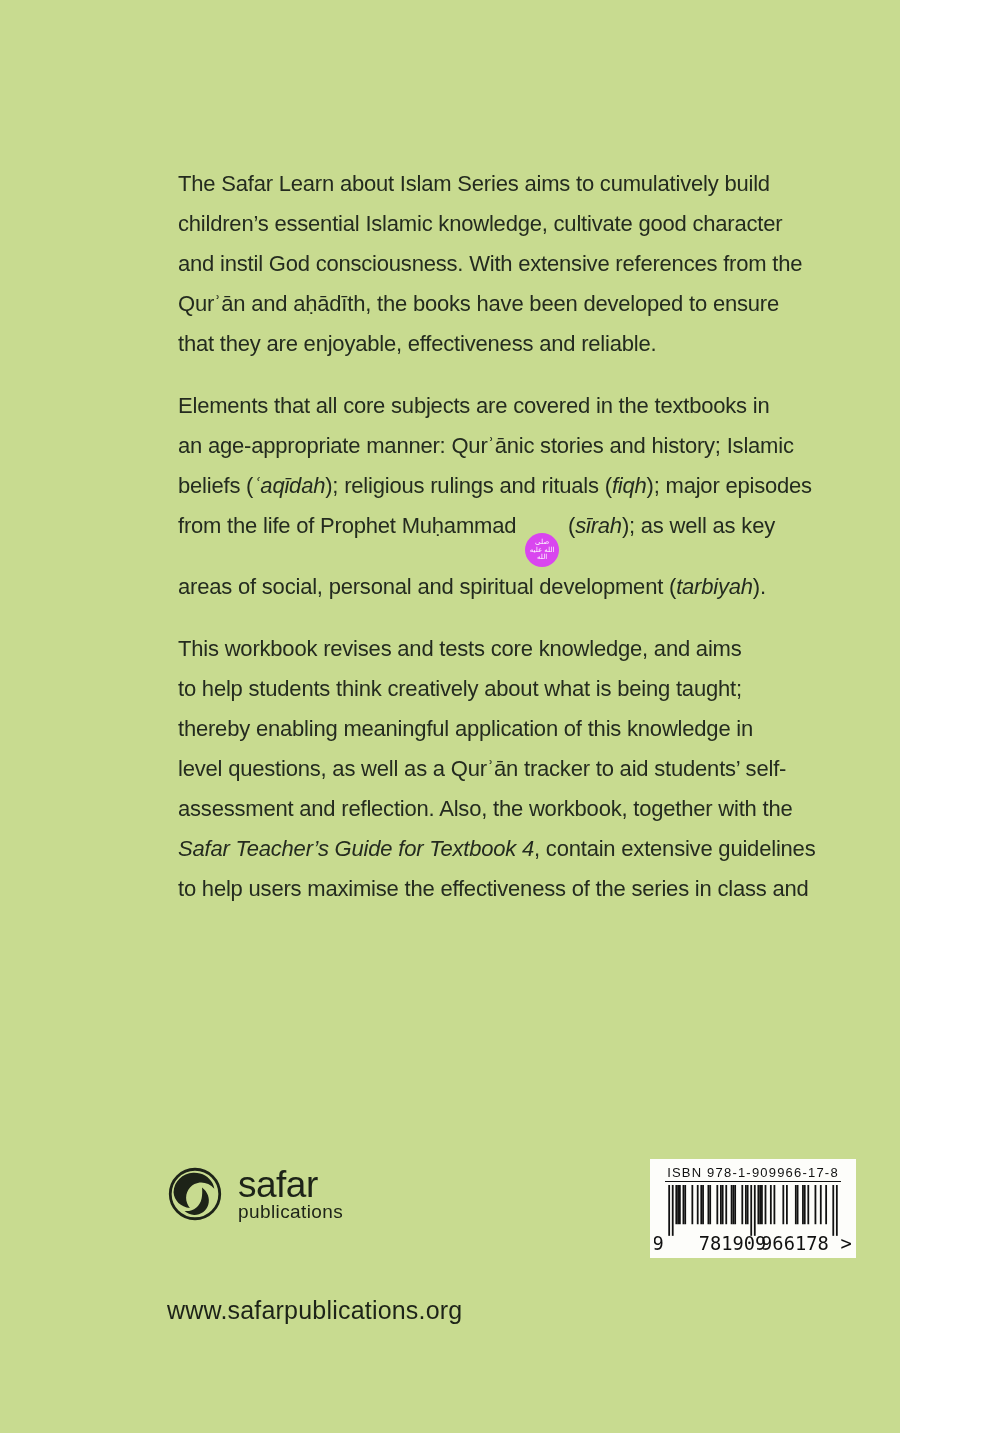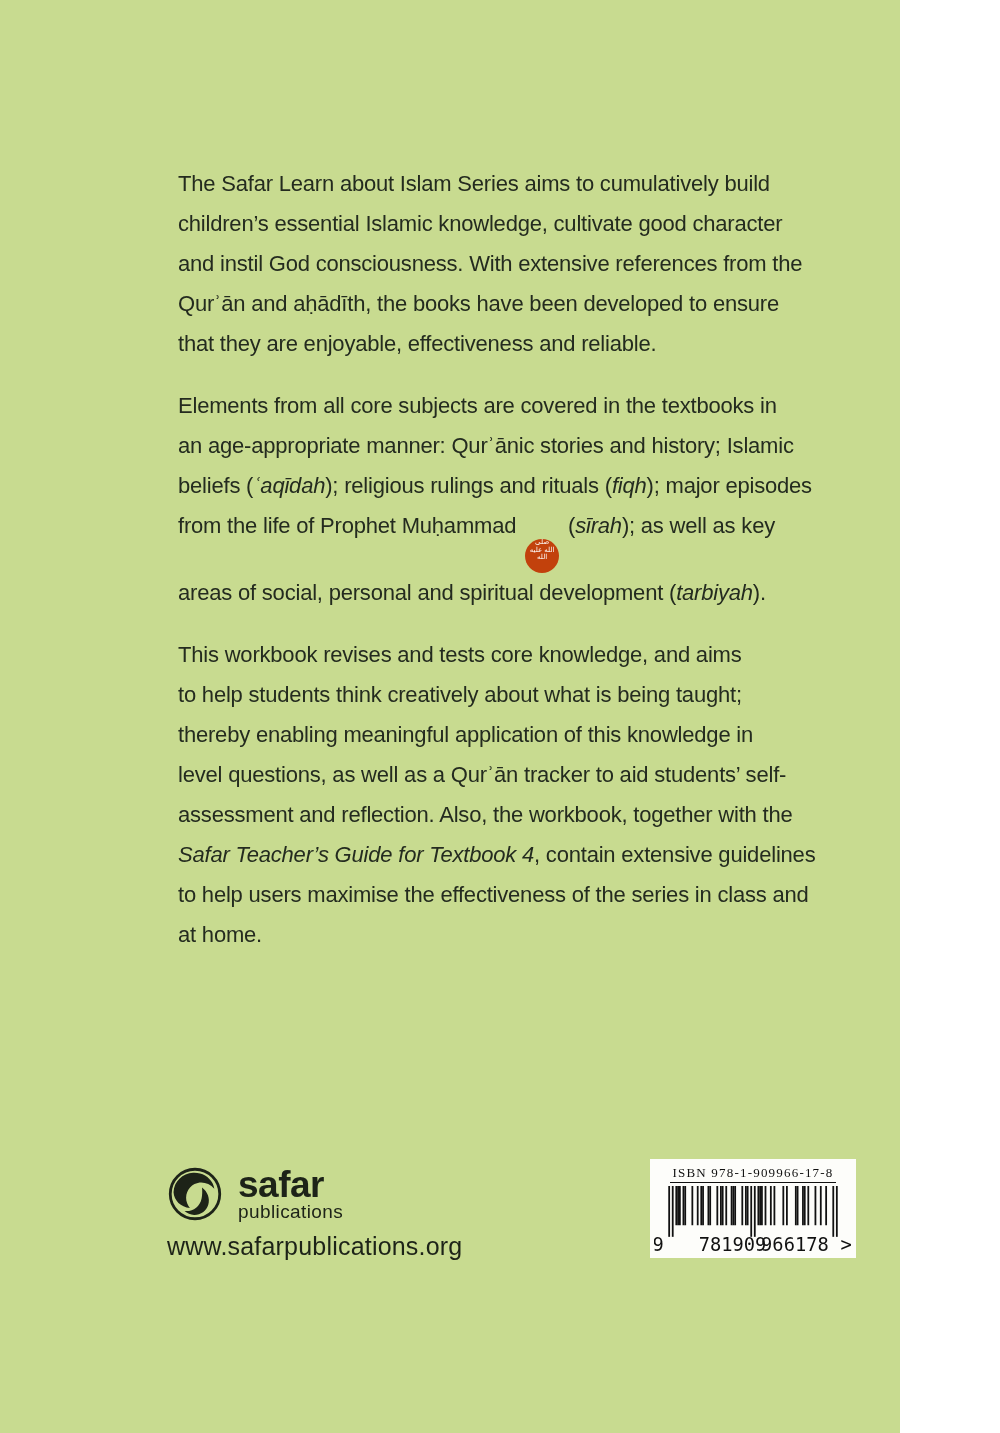--- a/index.html
+++ b/index.html
@@ -22,26 +22,26 @@
     font-size:22px;
     line-height:40px;
     letter-spacing:-0.2px;
     white-space:nowrap;
   }
   .text-line i{}
   
   .pbuh{
     display:inline-flex;
     flex-direction:column;
-    justify-content:flex-start;
+    justify-content:center;
     align-items:center;
     width:34px;height:34px;
     margin:0 3px;
     border-radius:50%;
-    background:#c2410c;
+    background:#d946ef;
     vertical-align:-11px;
     overflow:hidden;
   }
   .pbuh span{
     display:block;
     color:#ffffff;
     font-family:"DejaVu Sans",sans-serif;
     font-size:7px;
     line-height:7.5px;
     text-align:center;
@@ -56,49 +56,49 @@
   }
   .logo-mark{display:block;}
   .logo-text{
     margin-left:15px;
     margin-top:2px;
     display:flex;
     flex-direction:column;
   }
   .logo-name{
     font-size:37px;
-    font-weight:bold;
+    font-weight:normal;
     line-height:34px;
     letter-spacing:-0.5px;
     color:#1d2318;
   }
   .logo-subtitle{
     font-size:19px;
     line-height:20px;
     letter-spacing:0.4px;
     color:#1d2318;
   }
   .website{
     position:absolute;
-    left:167px;top:1232px;
+    left:167px;top:1296px;
     font-size:25px;
     letter-spacing:0.2px;
     color:#1d2318;
   }
   
   .barcode-box{
     position:absolute;
     left:650px;top:1159px;
     width:206px;height:99px;
     background:#fdfdfa;
   }
   .isbn-label{
     margin:6px auto 2px auto;
     width:fit-content;
-    font-family:Liberation Serif, serif;
+    font-family:Liberation Sans, sans-serif;
     font-size:13px;
     letter-spacing:1.2px;
     color:#111111;
     border-bottom:1.5px solid #111111;
     padding:0 2px 1px 2px;
     white-space:nowrap;
   }
   .bars-svg{display:block;margin:0 auto;}
 </style>
 </head>
@@ -108,39 +108,38 @@
 
   <div class="text-block" id="paragraphs-container">
       <div class="paragraph">
         <div class="text-line">The Safar Learn about Islam Series aims to cumulatively build</div>
         <div class="text-line">children’s essential Islamic knowledge, cultivate good character</div>
         <div class="text-line">and instil God consciousness. With extensive references from the</div>
         <div class="text-line">Qurʾān and aḥādīth, the books have been developed to ensure</div>
         <div class="text-line">that they are enjoyable, effectiveness and reliable.</div>
       </div>
       <div class="paragraph">
-        <div class="text-line">Elements from all core subjects are covered in the textbooks in</div>
+        <div class="text-line">Elements that all core subjects are covered in the textbooks in</div>
         <div class="text-line">an age-appropriate manner: Qurʾānic stories and history; Islamic</div>
         <div class="text-line">beliefs (<i>ʿaqīdah</i>); religious rulings and rituals (<i>fiqh</i>); major episodes</div>
         <div class="text-line">from the life of Prophet Muḥammad <span class="pbuh">
             <span>صلى</span>
             <span>الله عليه</span>
             <span>الله</span>
           </span> (<i>sīrah</i>); as well as key</div>
         <div class="text-line">areas of social, personal and spiritual development (<i>tarbiyah</i>).</div>
       </div>
       <div class="paragraph">
         <div class="text-line">This workbook revises and tests core knowledge, and aims</div>
         <div class="text-line">to help students think creatively about what is being taught;</div>
         <div class="text-line">thereby enabling meaningful application of this knowledge in</div>
         <div class="text-line">level questions, as well as a Qurʾān tracker to aid students’ self-</div>
         <div class="text-line">assessment and reflection. Also, the workbook, together with the</div>
         <div class="text-line"><i>Safar Teacher’s Guide for Textbook 4</i>, contain extensive guidelines</div>
         <div class="text-line">to help users maximise the effectiveness of the series in class and</div>
-        <div class="text-line">at home.</div>
       </div>
     </div>
 
   <div class="logo-row">
     <svg class="logo-mark" width="56" height="56" viewBox="0 0 60 60" aria-hidden="true">
       <circle cx="30" cy="30" r="26.5" fill="none" stroke="#1d2318" stroke-width="3"></circle>
       <path fill="#1d2318" d="M 7,28 C 7.5,16.5 16.5,8 28,7.3 C 36.8,6.8 45,11.2 48.8,18.6
                C 49.8,20.5 50.4,22.3 50.7,24.3 C 45,17.8 36.5,15.8 29.5,19.3
                C 22,23.1 18.6,32 21.6,40 C 22.3,41.8 23.3,43.5 24.5,45
                C 14.8,43.8 7.5,36.9 7,28 Z"></path>

